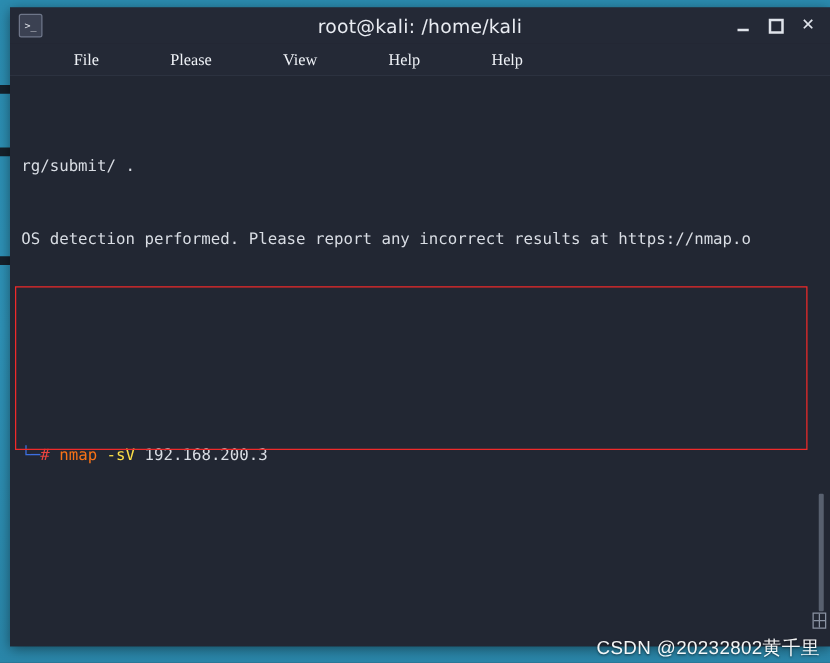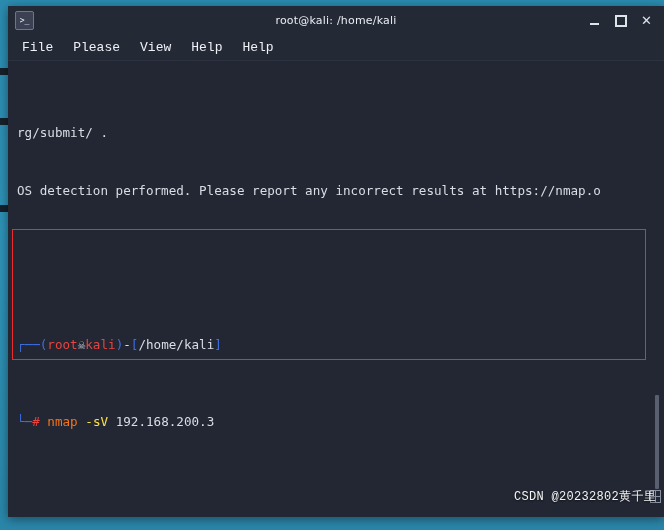--- a/index.html
+++ b/index.html
@@ -67,21 +67,21 @@
     justify-content: center;
     font-size: 8px;
     color: #e6e9ef;
     line-height: 1;
   }
   #win-title {
     position: absolute;
     left: 0; right: 0;
     text-align: center;
     font-family: "DejaVu Sans", sans-serif;
-    font-size: 11px;
+    font-size: 15px;
     color: #e9ecf2;
     letter-spacing: .2px;
     pointer-events: none;
   }
   #win-buttons {
     margin-left: auto;
     display: flex;
     align-items: center;
     gap: 13px;
     padding-right: 11px;
@@ -104,24 +104,25 @@
     height: 25px;
     background: #242936;
     display: flex;
     align-items: center;
     padding-left: 14px;
     gap: 20px;
     flex: 0 0 auto;
     border-bottom: 1px solid #2c3240;
   }
   .menu-item {
-    font-family: Liberation Mono, monospace;
+    font-family: Liberation Serif, serif;
     font-size: 13px;
     color: #eef1f6;
     cursor: default;
+    margin-left: 37px;
   }
 
   
   #terminal {
     flex: 1 1 auto;
     position: relative;
     background: #222733;
     overflow: hidden;
   }
   #term-text {
@@ -189,23 +190,23 @@
     height: 131px;
     border: 1.5px solid #f02a2a;
     box-sizing: border-box;
     pointer-events: none;
   }
 
   
   #watermark {
     position: absolute;
     right: 8px;
-    bottom: 25px;
-    font-family: Liberation Mono, monospace;
-    font-size: 12px;
+    bottom: 2px;
+    font-family: Liberation Sans, sans-serif;
+    font-size: 15px;
     color: #ffffff;
     opacity: .95;
     letter-spacing: .3px;
     text-shadow: 0 1px 2px rgba(0,0,0,.6);
     z-index: 40;
   }
 </style>
 </head>
 <body>
 
@@ -243,21 +244,20 @@
 
   <div id="terminal">
 
     <div id="term-text">
 
       <div class="ln"><span class="c-white">rg/submit/ .</span></div>
       <div class="ln"><span class="c-white">OS detection performed. Please report any incorrect results at https://nmap.o</span></div>
       <div class="ln"></div>
 
       
-      <div class="ln"><span class="c-blue">┌──</span><span class="c-blue">(</span><span class="c-red">root</span><span class="c-skull">☠</span><span class="c-red">kali</span><span class="c-blue">)</span><span class="c-white">-</span><span class="c-blue">[</span><span class="c-white">/home/kali</span><span class="c-blue">]</span></div>
 
       <div class="ln"><span class="c-blue">└─</span><span class="c-red">#</span><span> </span><span class="c-green">nmap</span><span> </span><span class="c-purple">-sV</span><span> </span><span class="c-white">192.168.200.3</span></div>
 
       
       
       
       
 
       
       

